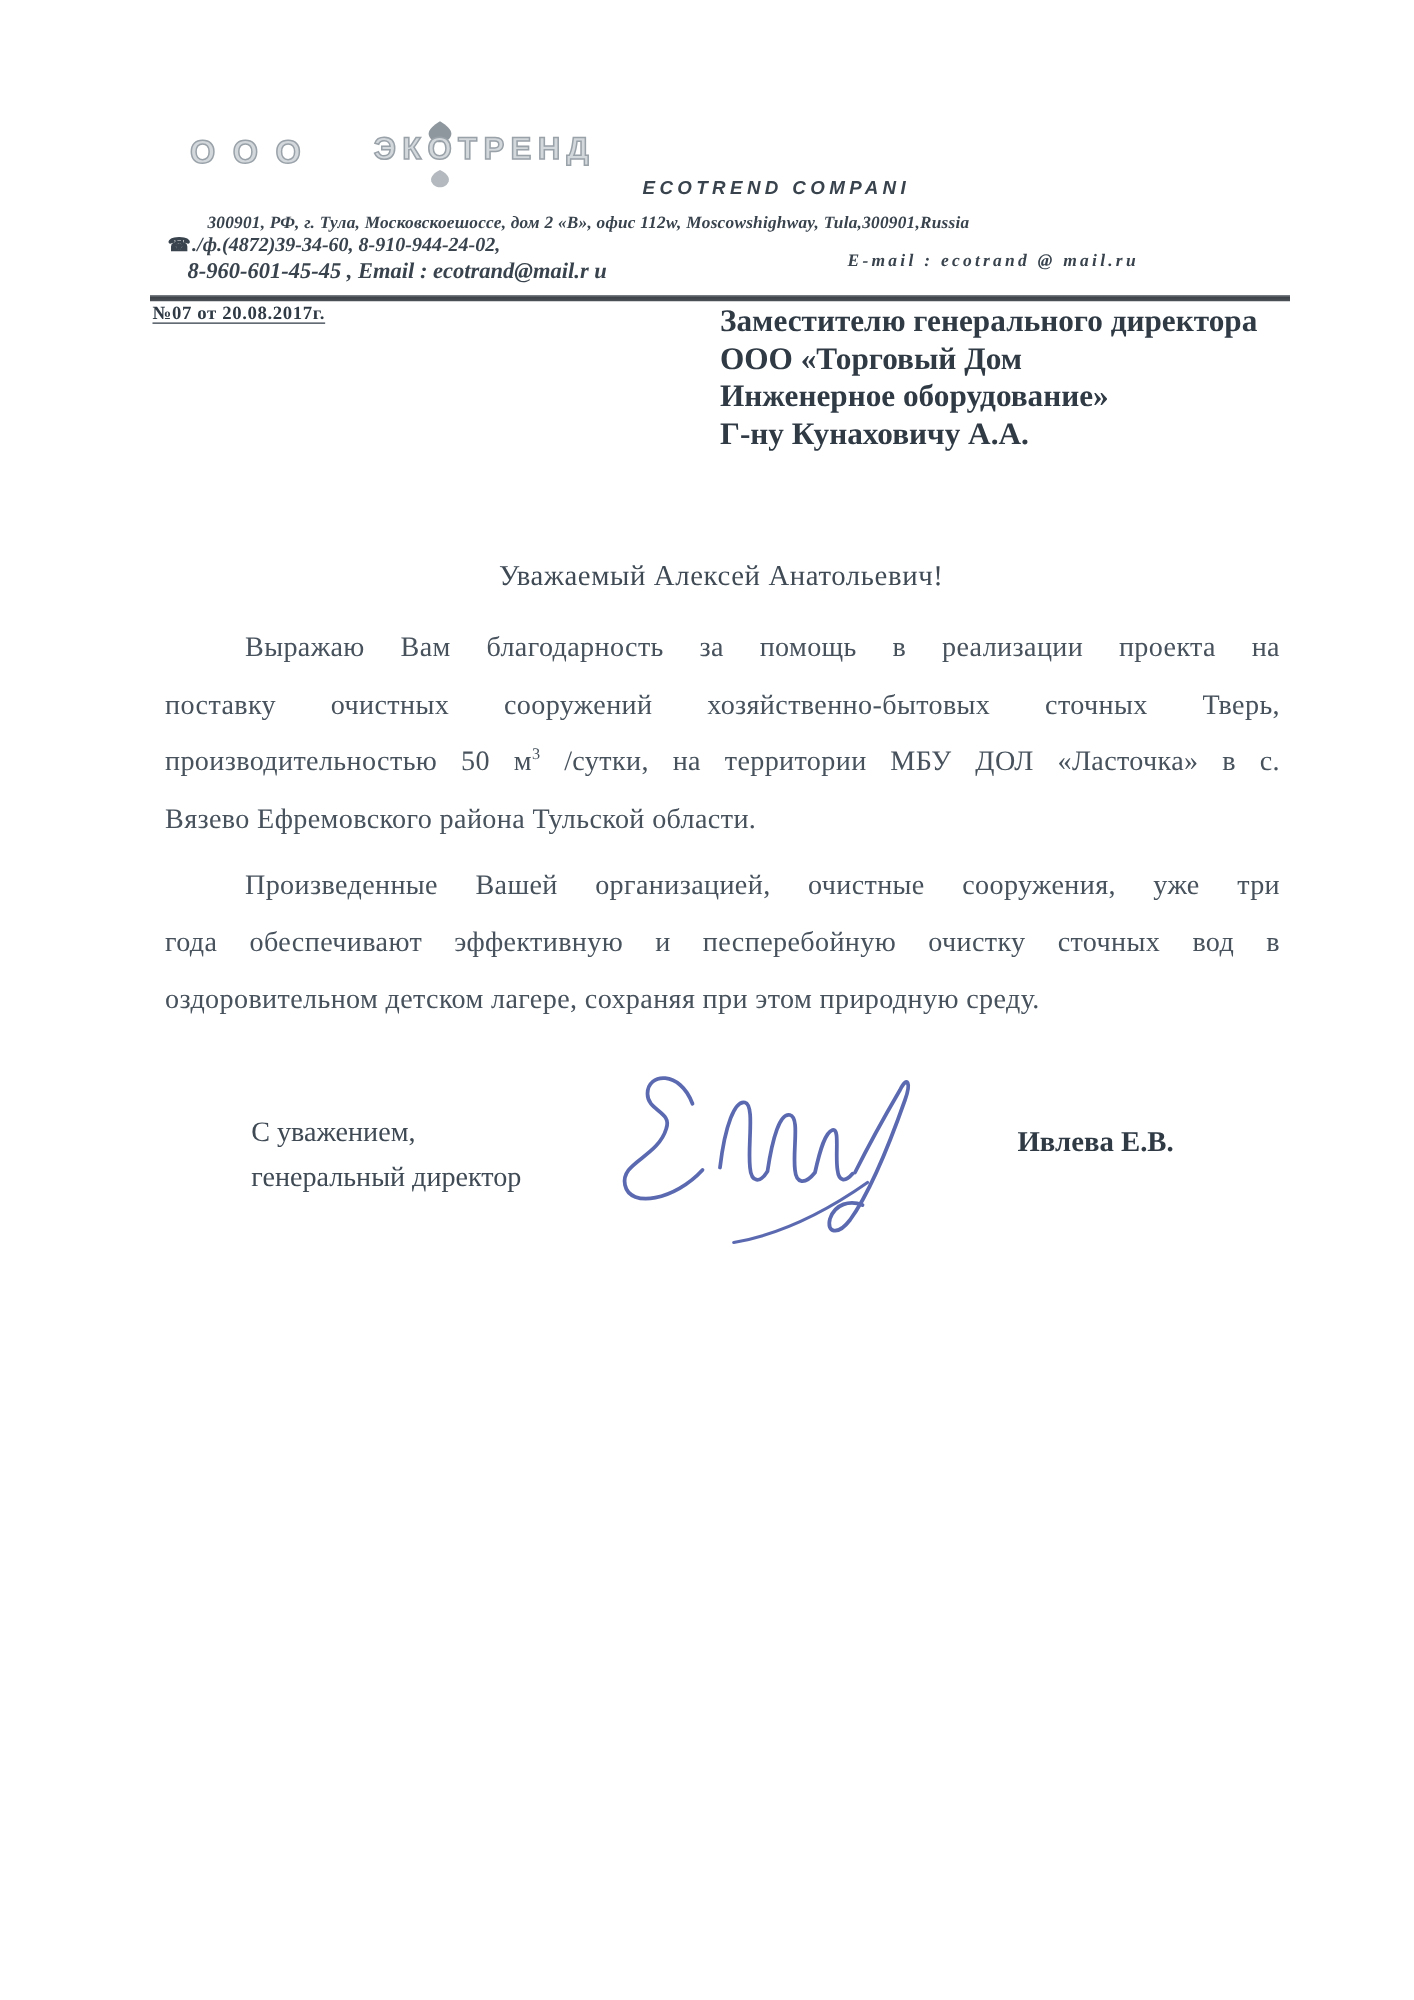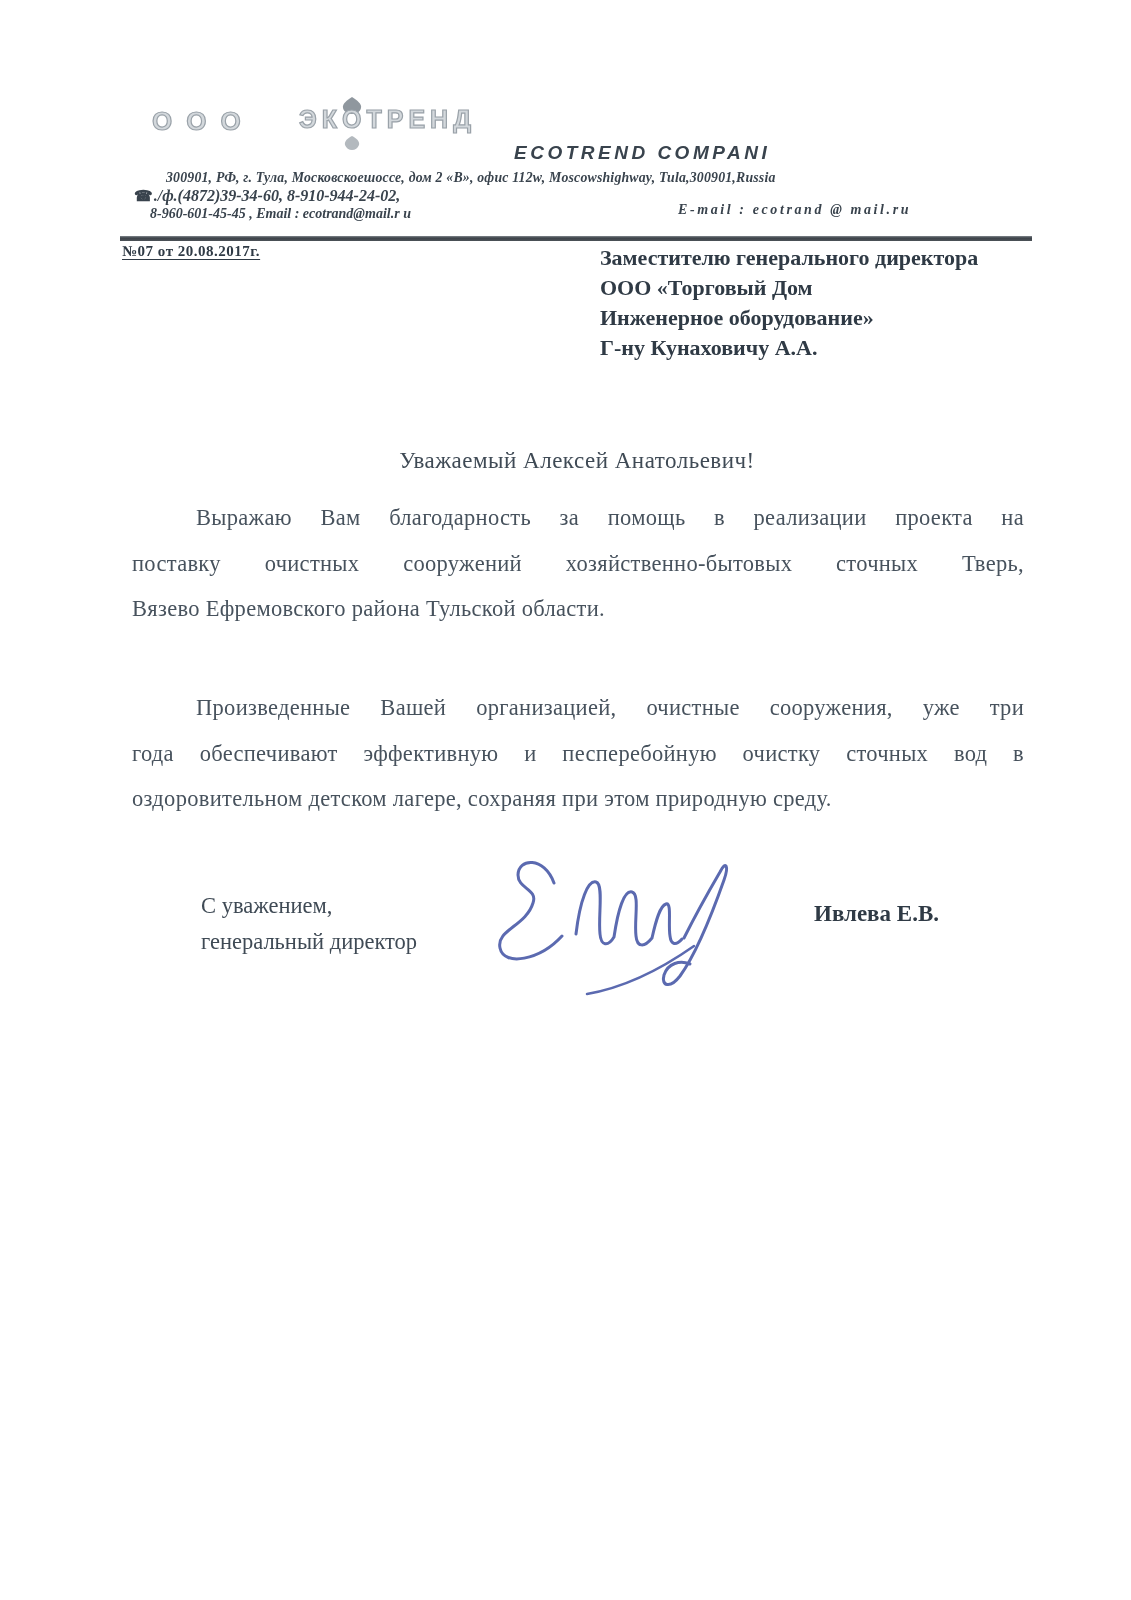--- a/index.html
+++ b/index.html
@@ -28,21 +28,21 @@
     color: #d3d8dc; -webkit-text-stroke: 1.2px #9aa2a9;
   }
   .pinecone-top    { position: absolute; left: 339px; top: 96px;  }
   .pinecone-bottom { position: absolute; left: 341px; top: 135px; }
 
   
   .company-en {
     position: absolute; left: 514px; top: 142px;
     font-family: "Liberation Sans", sans-serif;
     font-style: italic; font-weight: bold;
-    font-size: 19px; letter-spacing: 3.5px; color: #39434d;
+    font-size: 15px; letter-spacing: 3.5px; color: #39434d;
   }
   .address {
     position: absolute; left: 134px; top: 170px;
     font-style: italic; font-weight: bold;
     font-size: 13.8px; letter-spacing: 0.2px; color: #39434d;
     white-space: nowrap;
     margin-left: 32px;
   }
   .phone-line1 {
     position: absolute; left: 134px; top: 187px;
@@ -51,38 +51,38 @@
   }
   .phone-glyph { font-style: normal; font-size: 15px; margin-right: 1px; }
   .email-right {
     position: absolute; left: 678px; top: 190px;
     font-style: italic; font-weight: bold;
     font-size: 14px; letter-spacing: 2.6px; color: #39434d; white-space: nowrap; margin-top: 12px;
   }
   .phone-line2 {
     position: absolute; left: 150px; top: 206px;
     font-style: italic; font-weight: bold;
-    font-size: 14px; color: #39434d; white-space: nowrap;
+    font-size: 18px; color: #39434d; white-space: nowrap;
   }
   .header-rule {
     position: absolute; left: 120px; top: 236px; width: 912px; height: 5px;
     background: linear-gradient(180deg, #82888e 0%, #3d4349 40%, #4c5258 100%);
   }
 
   
   .ref-number {
     position: absolute; left: 122px; top: 243px;
     font-size: 15px; font-weight: bold; color: #2f3a45;
     text-decoration: underline; text-underline-offset: 3px;
     letter-spacing: 0.5px; white-space: nowrap;
   }
   .recipient {
     position: absolute; left: 576px; top: 243px;
-    font-size: 22px; font-weight: bold; color: #2f3a45;
-    line-height: 30px; white-space: nowrap; margin-left: 24px;
+    font-size: 25px; font-weight: bold; color: #2f3a45;
+    line-height: 30px; white-space: nowrap;
   }
 
   
   .salutation {
     position: absolute; left: 132px; top: 448px; width: 890px;
     text-align: center; font-size: 23px; color: #3f4a55;
     letter-spacing: 0.5px;
   }
   .para { position: absolute; left: 132px; width: 892px; font-size: 22.5px; color: #47525d; }
   .para-1 { top: 495px; }
@@ -136,20 +136,21 @@
     <div>ООО «Торговый Дом</div>
     <div>Инженерное оборудование»</div>
     <div>Г-ну Кунаховичу А.А.</div>
   </div>
 
   <div class="salutation">Уважаемый Алексей Анатольевич!</div>
 
   <div class="para para-1">
     <div class="pline indent">Выражаю Вам благодарность за помощь в реализации проекта на</div>
     <div class="pline">поставку очистных сооружений хозяйственно-бытовых сточных Тверь,</div>
+    <div class="pline"><span>производительностью 50 м</span><sup class="cube">3</sup><span> /сутки, на территории МБУ ДОЛ «Ласточка» в с.</span></div>
     <div class="pline last">Вязево Ефремовского района Тульской области.</div>
   </div>
 
   <div class="para para-2">
     <div class="pline indent">Произведенные Вашей организацией, очистные сооружения, уже три</div>
     <div class="pline">года обеспечивают эффективную и песперебойную очистку сточных вод в</div>
     <div class="pline last">оздоровительном детском лагере, сохраняя при этом природную среду.</div>
   </div>
 
   <div class="closing">

